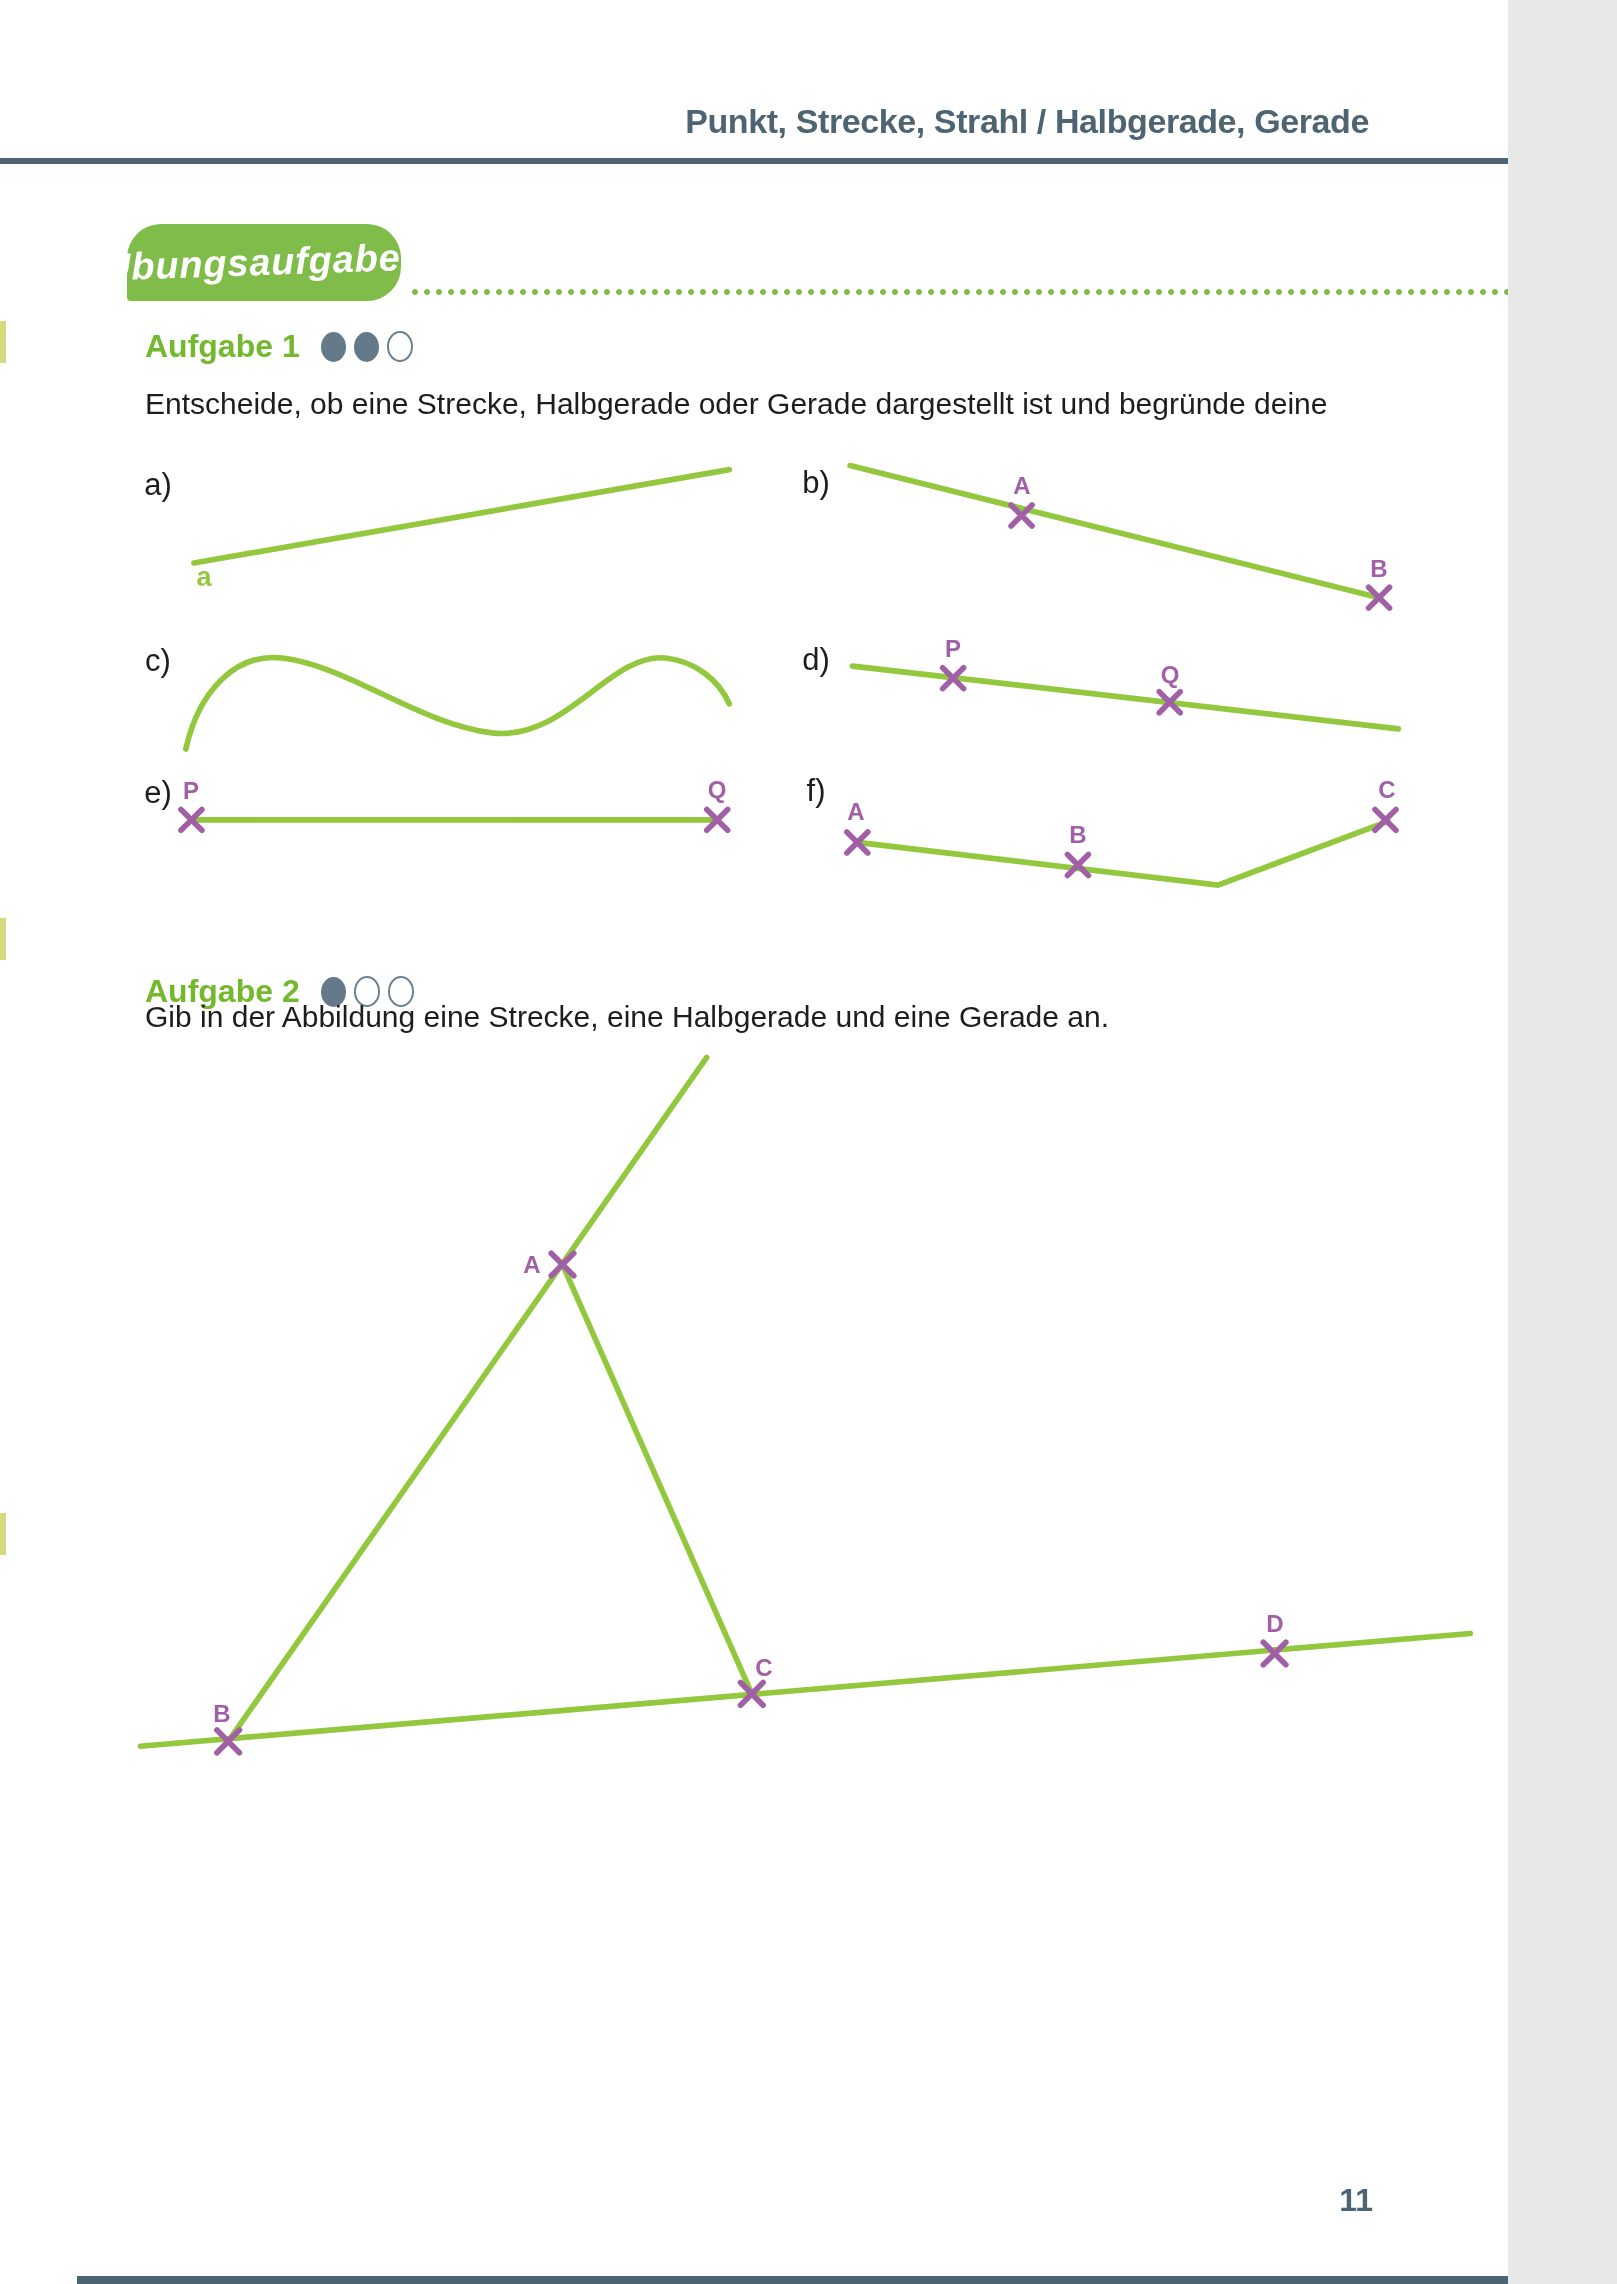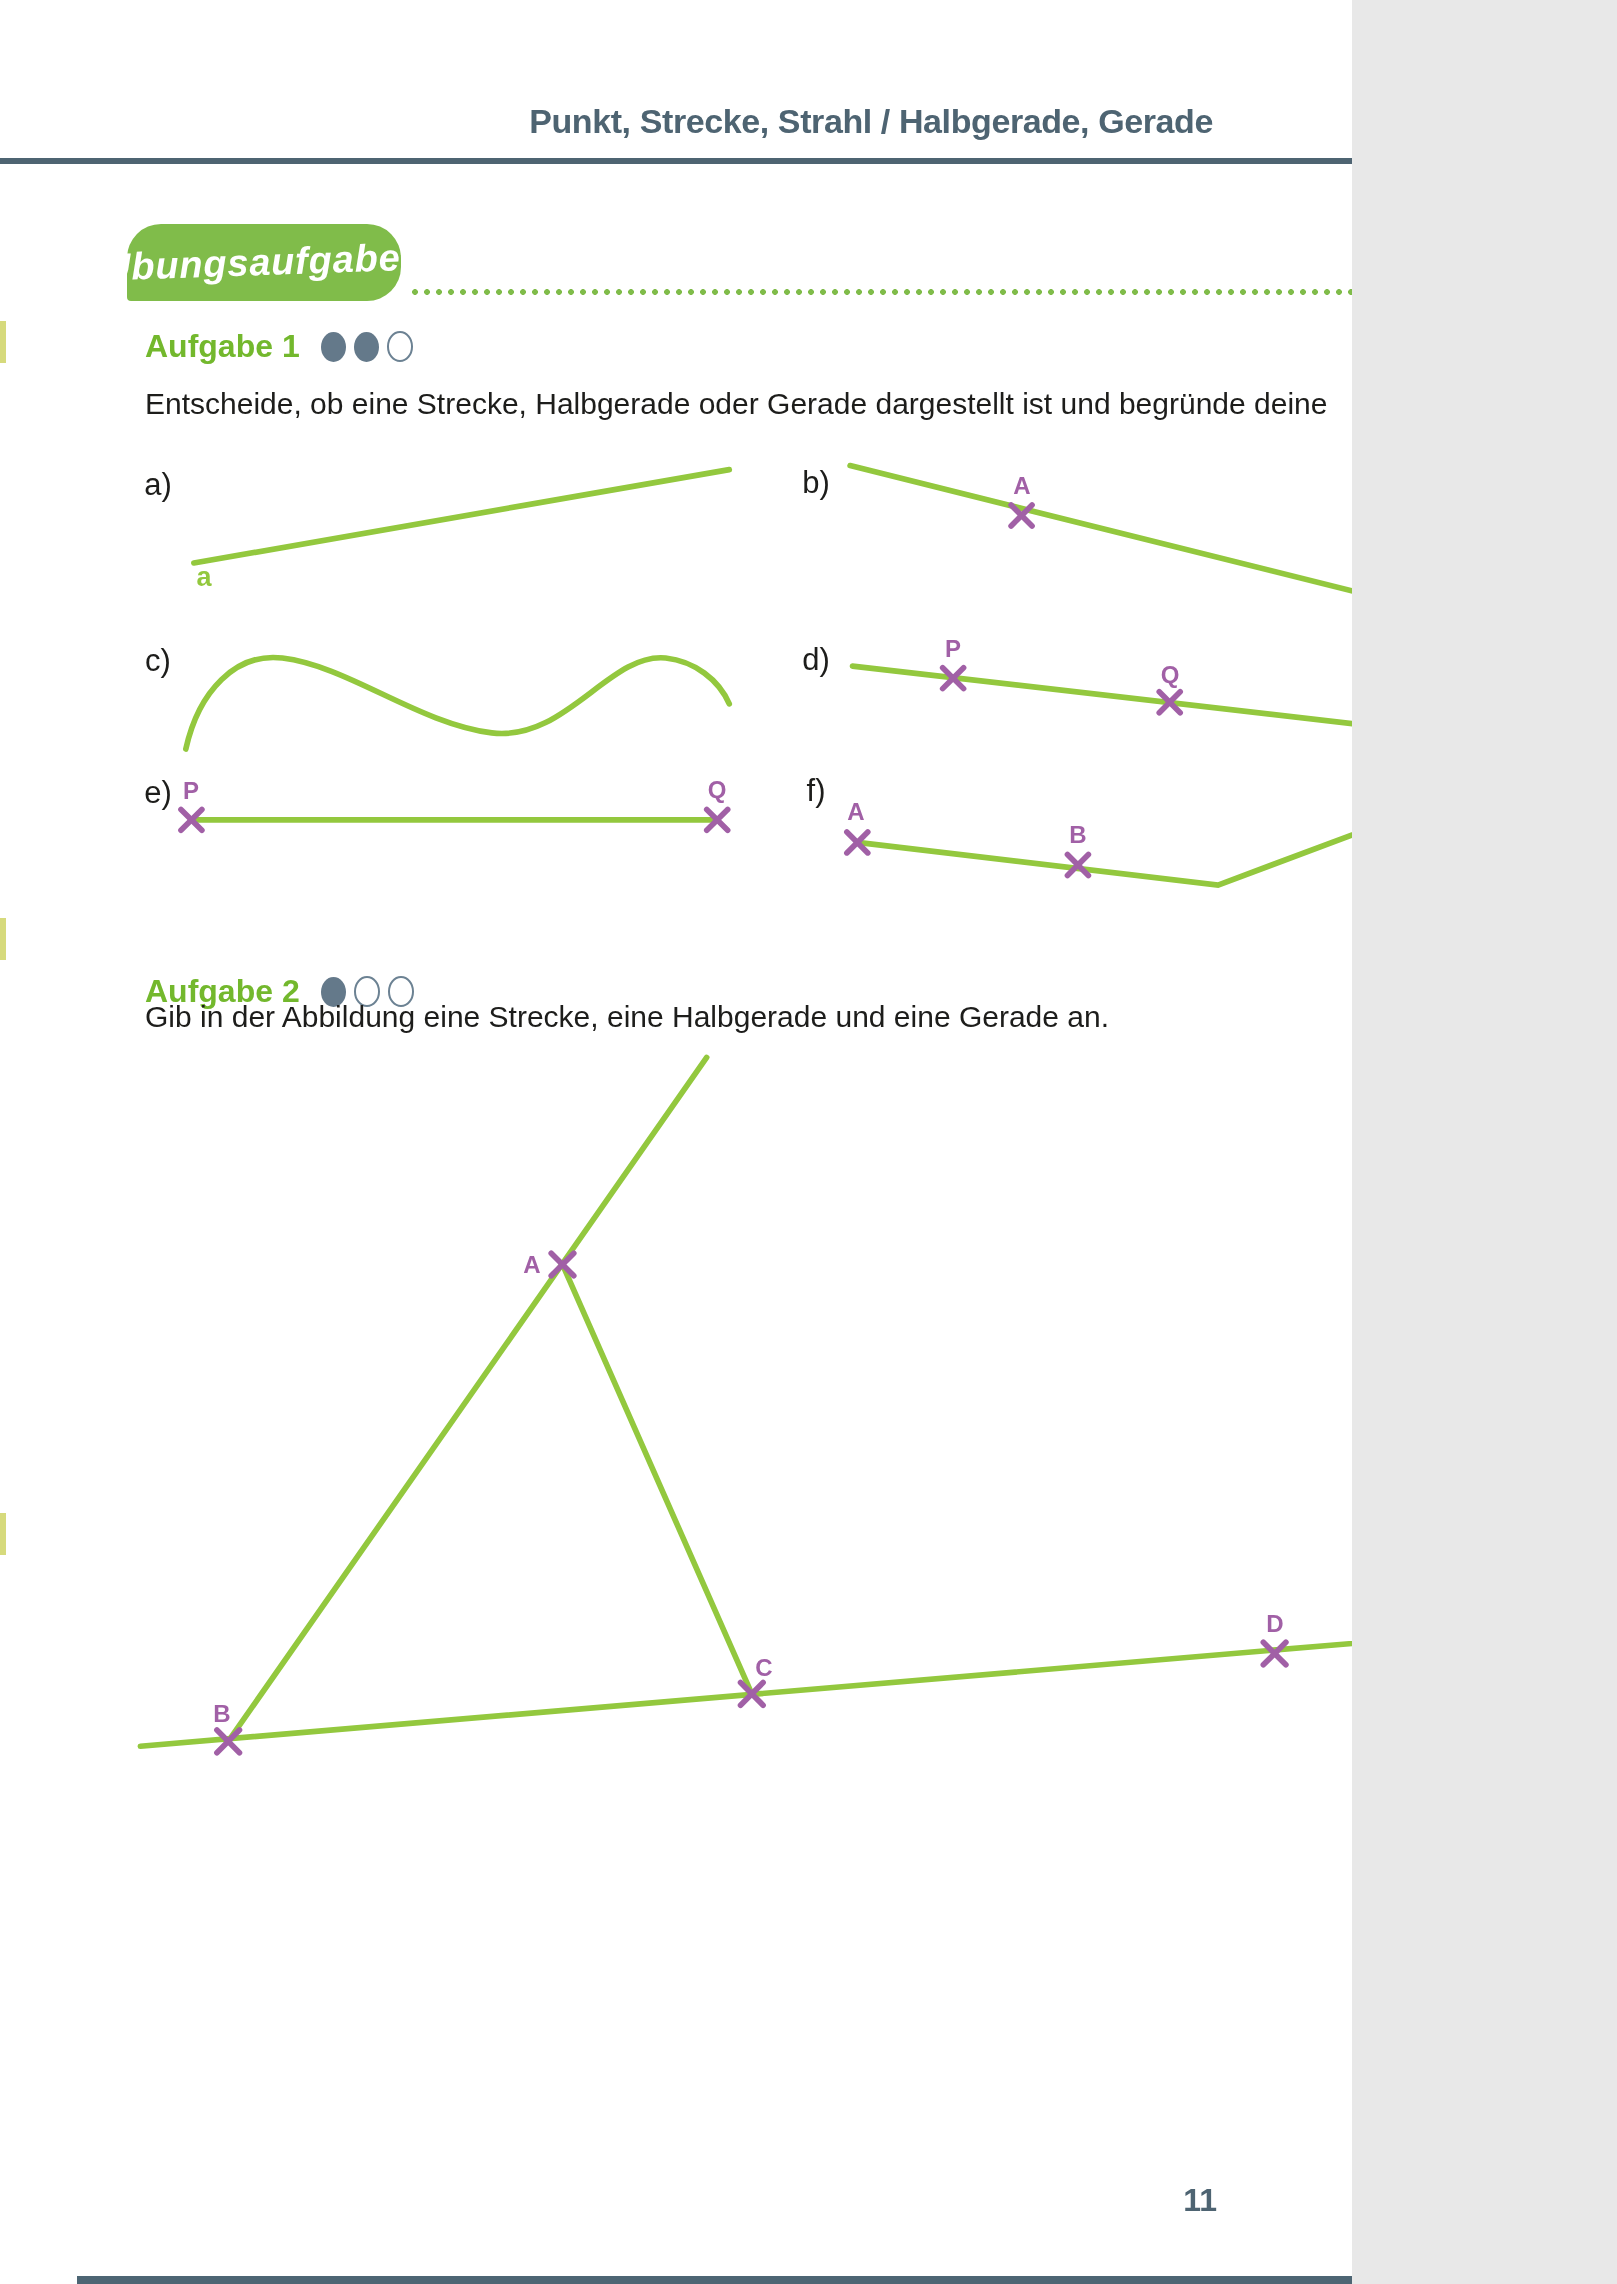--- a/index.html
+++ b/index.html
@@ -1,18 +1,18 @@
 <!DOCTYPE html>
 <html style="font-size:13px"><head>
 <meta charset="utf-8">
 <style>
   html,body{margin:0;padding:0;background:#e8e8e8;}
   #page{
     position:relative;
-    width:1352px;height:2284px;
+    width:1508px;height:2284px;
     background:#ffffff;
     font-family:"Liberation Sans", sans-serif;
     overflow:hidden;
   }
   
   .header-title{
     position:absolute; right:139px; top:102px;
     font-size:34px; font-weight:600; letter-spacing:-0.4px;
     color:#4e6472; white-space:nowrap;
   }

